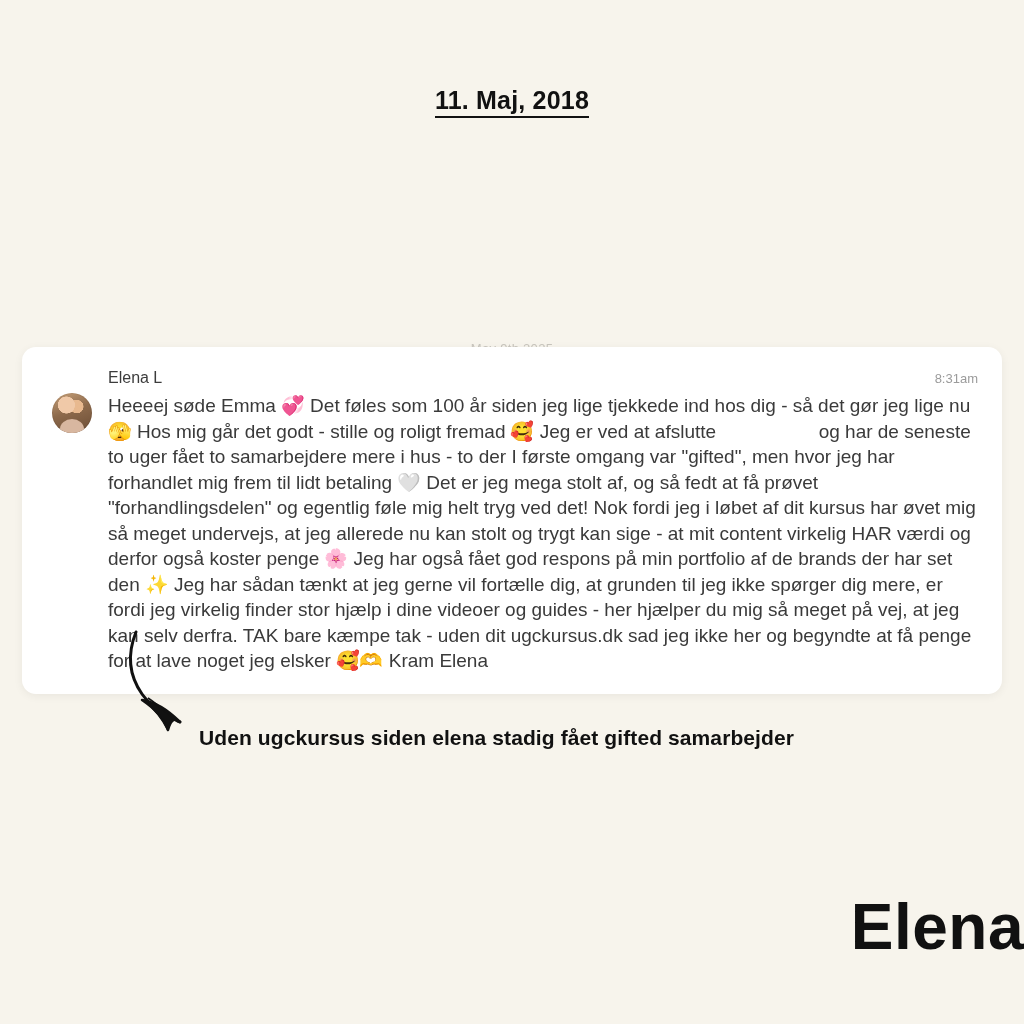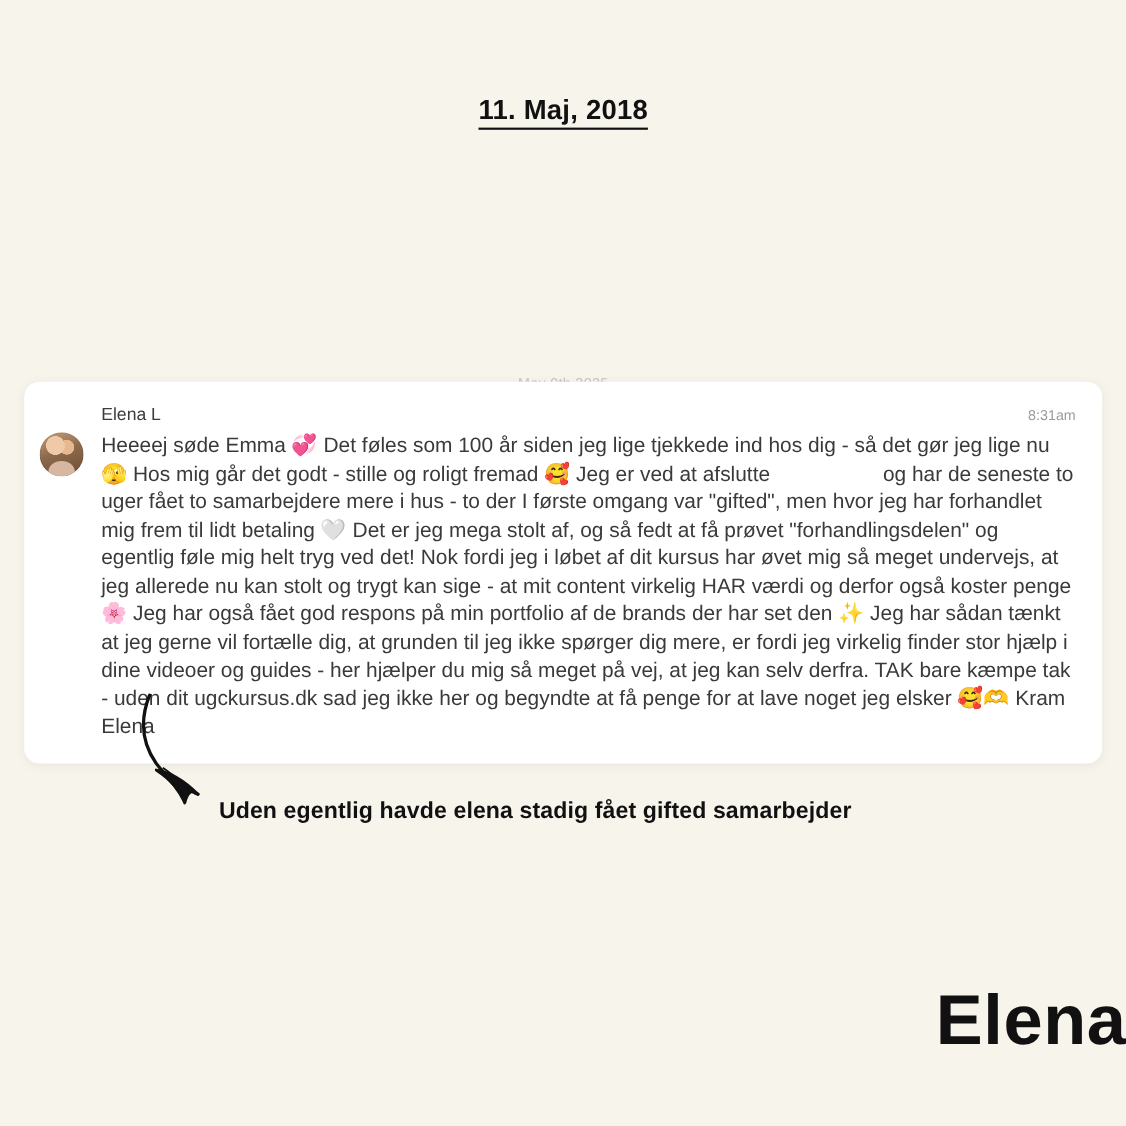--- a/index.html
+++ b/index.html
@@ -48,21 +48,21 @@
     left: 0;
     width: 1024px;
     text-align: center;
     font-size: 13px;
     color: #c8c5bd;
     letter-spacing: 0.3px;
   }
 
   .message-row {
     display: flex;
-    padding: 22px 24px 20px 14px;
+    padding: 22px 24px 20px 30px;
     box-sizing: border-box;
   }
   .avatar {
     flex: 0 0 auto;
     width: 40px;
     height: 40px;
     border-radius: 50%;
     margin-top: 24px;
     margin-right: 16px;
     background:
@@ -175,15 +175,15 @@
   </div>
 </div>
 
 <svg class="arrow-svg" viewBox="0 0 110 130">
   <path d="M28 2 C20 22, 20 44, 34 64 C44 78, 58 86, 72 92" stroke="#111111" stroke-width="3" fill="none" stroke-linecap="round"></path>
   <path d="M72 92 C60 80, 48 72, 34 70 C46 78, 56 88, 60 100 C62 92, 66 86, 72 92 Z" stroke="#111111" stroke-width="2.5" fill="#111111" stroke-linejoin="round"></path>
   <path d="M36 70 C48 80, 56 92, 60 100" stroke="#111111" stroke-width="2" fill="none"></path>
   <path d="M40 68 C52 76, 62 86, 70 92" stroke="#111111" stroke-width="1.6" fill="none"></path>
 </svg>
 
-<div class="caption">Uden egentlig havde elena stadig fået gifted samarbejder</div>
+<div class="caption">Uden ugckursus siden elena stadig fået gifted samarbejder</div>
 
 <div class="big-name">Elena</div>
 
 </body></html>

